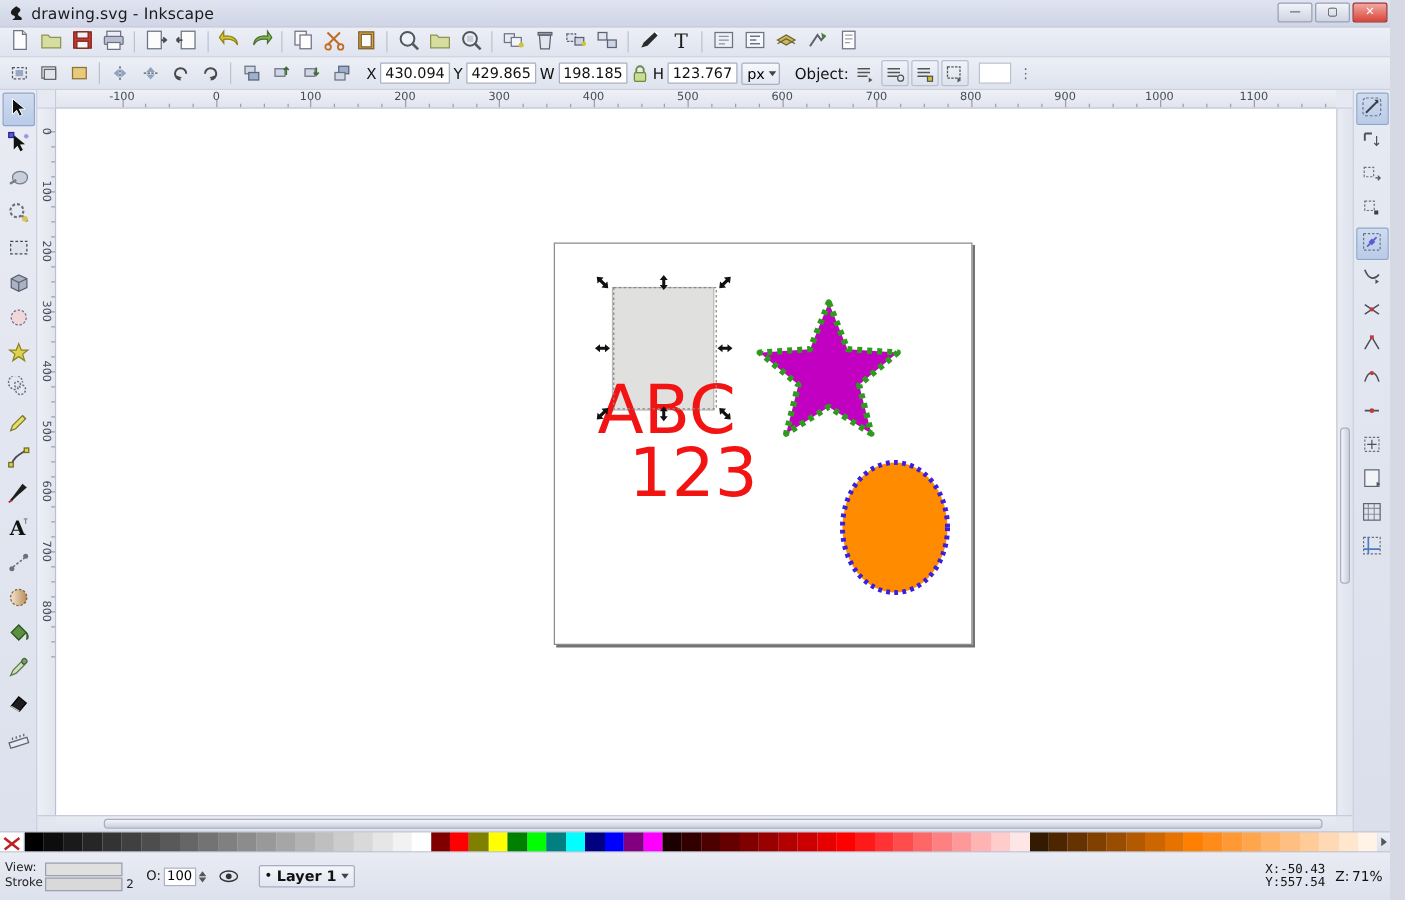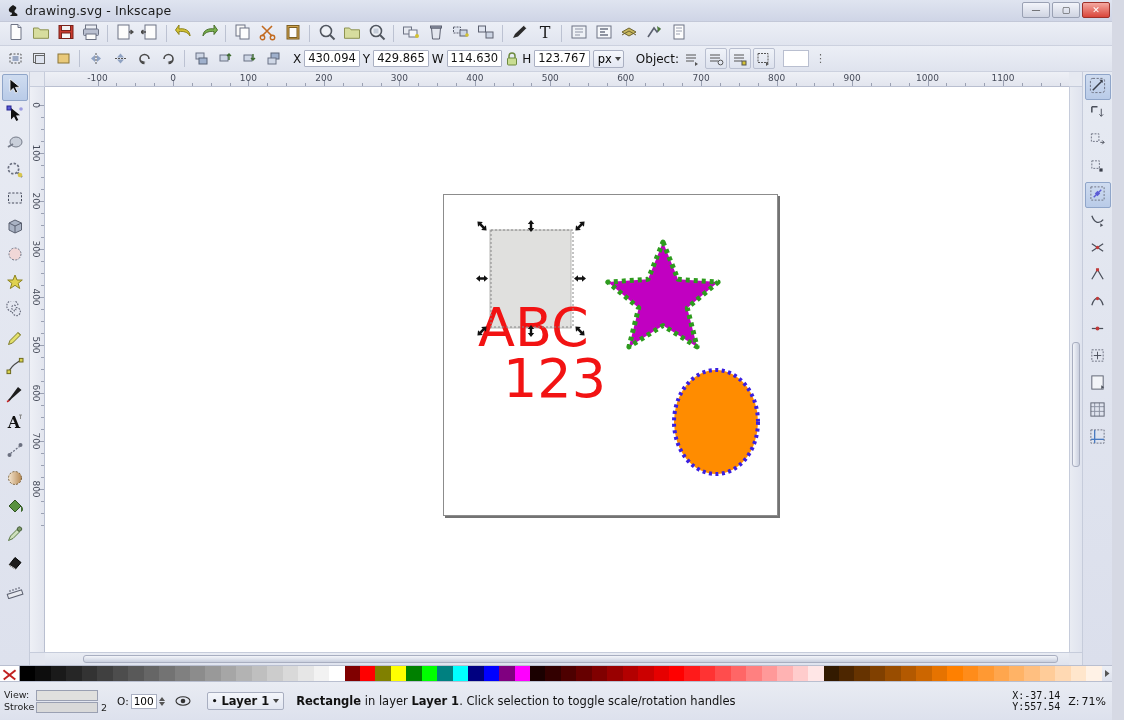--- a/index.html
+++ b/index.html
@@ -513,21 +513,21 @@
           <rect x="2" y="7" width="8" height="6" fill="#cfd7e6" stroke="#6b7285"></rect>
         </svg>
     </div>
 
     <div class="xywh">
       <span class="lbl">X</span>
       <span class="fieldbox">430.094</span>
       <span class="lbl">Y</span>
       <span class="fieldbox">429.865</span>
       <span class="lbl">W</span>
-      <span class="fieldbox">114.630</span>
+      <span class="fieldbox">198.185</span>
       <span style="display:inline-flex;align-items:center;">
         <svg width="14" height="16" viewBox="0 0 14 16">
             <path d="M4 7 V5 a3 3 0 0 1 6 0 V7" fill="none" stroke="#6d8a3f" stroke-width="1.5"></path>
             <rect x="2.5" y="7" width="9" height="7" rx="1" fill="#c9dd92" stroke="#6d8a3f"></rect>
           </svg>
       </span>
       <span class="lbl">H</span>
       <span class="fieldbox">123.767</span>
       <span class="unitsel">
         <span>px</span>
@@ -1078,27 +1078,24 @@
     </div>
 
     <div class="layersec">
       <div class="layerbtn">
         <span style="font-size:9px;">•</span>
         <span>Layer 1</span>
         <span class="caret"></span>
       </div>
     </div>
 
-    <div class="statusmsg">
-      <b>Rectangle</b><span> in layer </span><b>Layer 1</b><span>. Click selection to toggle scale/rotation handles</span>
-    </div>
 
     <div class="coords">
       <div class="xycol">
-        <span><span>X:</span><span>-37.14</span></span>
+        <span><span>X:</span><span>-50.43</span></span>
         <span><span>Y:</span><span>557.54</span></span>
       </div>
       <div class="zoomwrap">
         <span>Z:</span>
         <span>71%</span>
       </div>
     </div>
   </div>
 </div>
 

